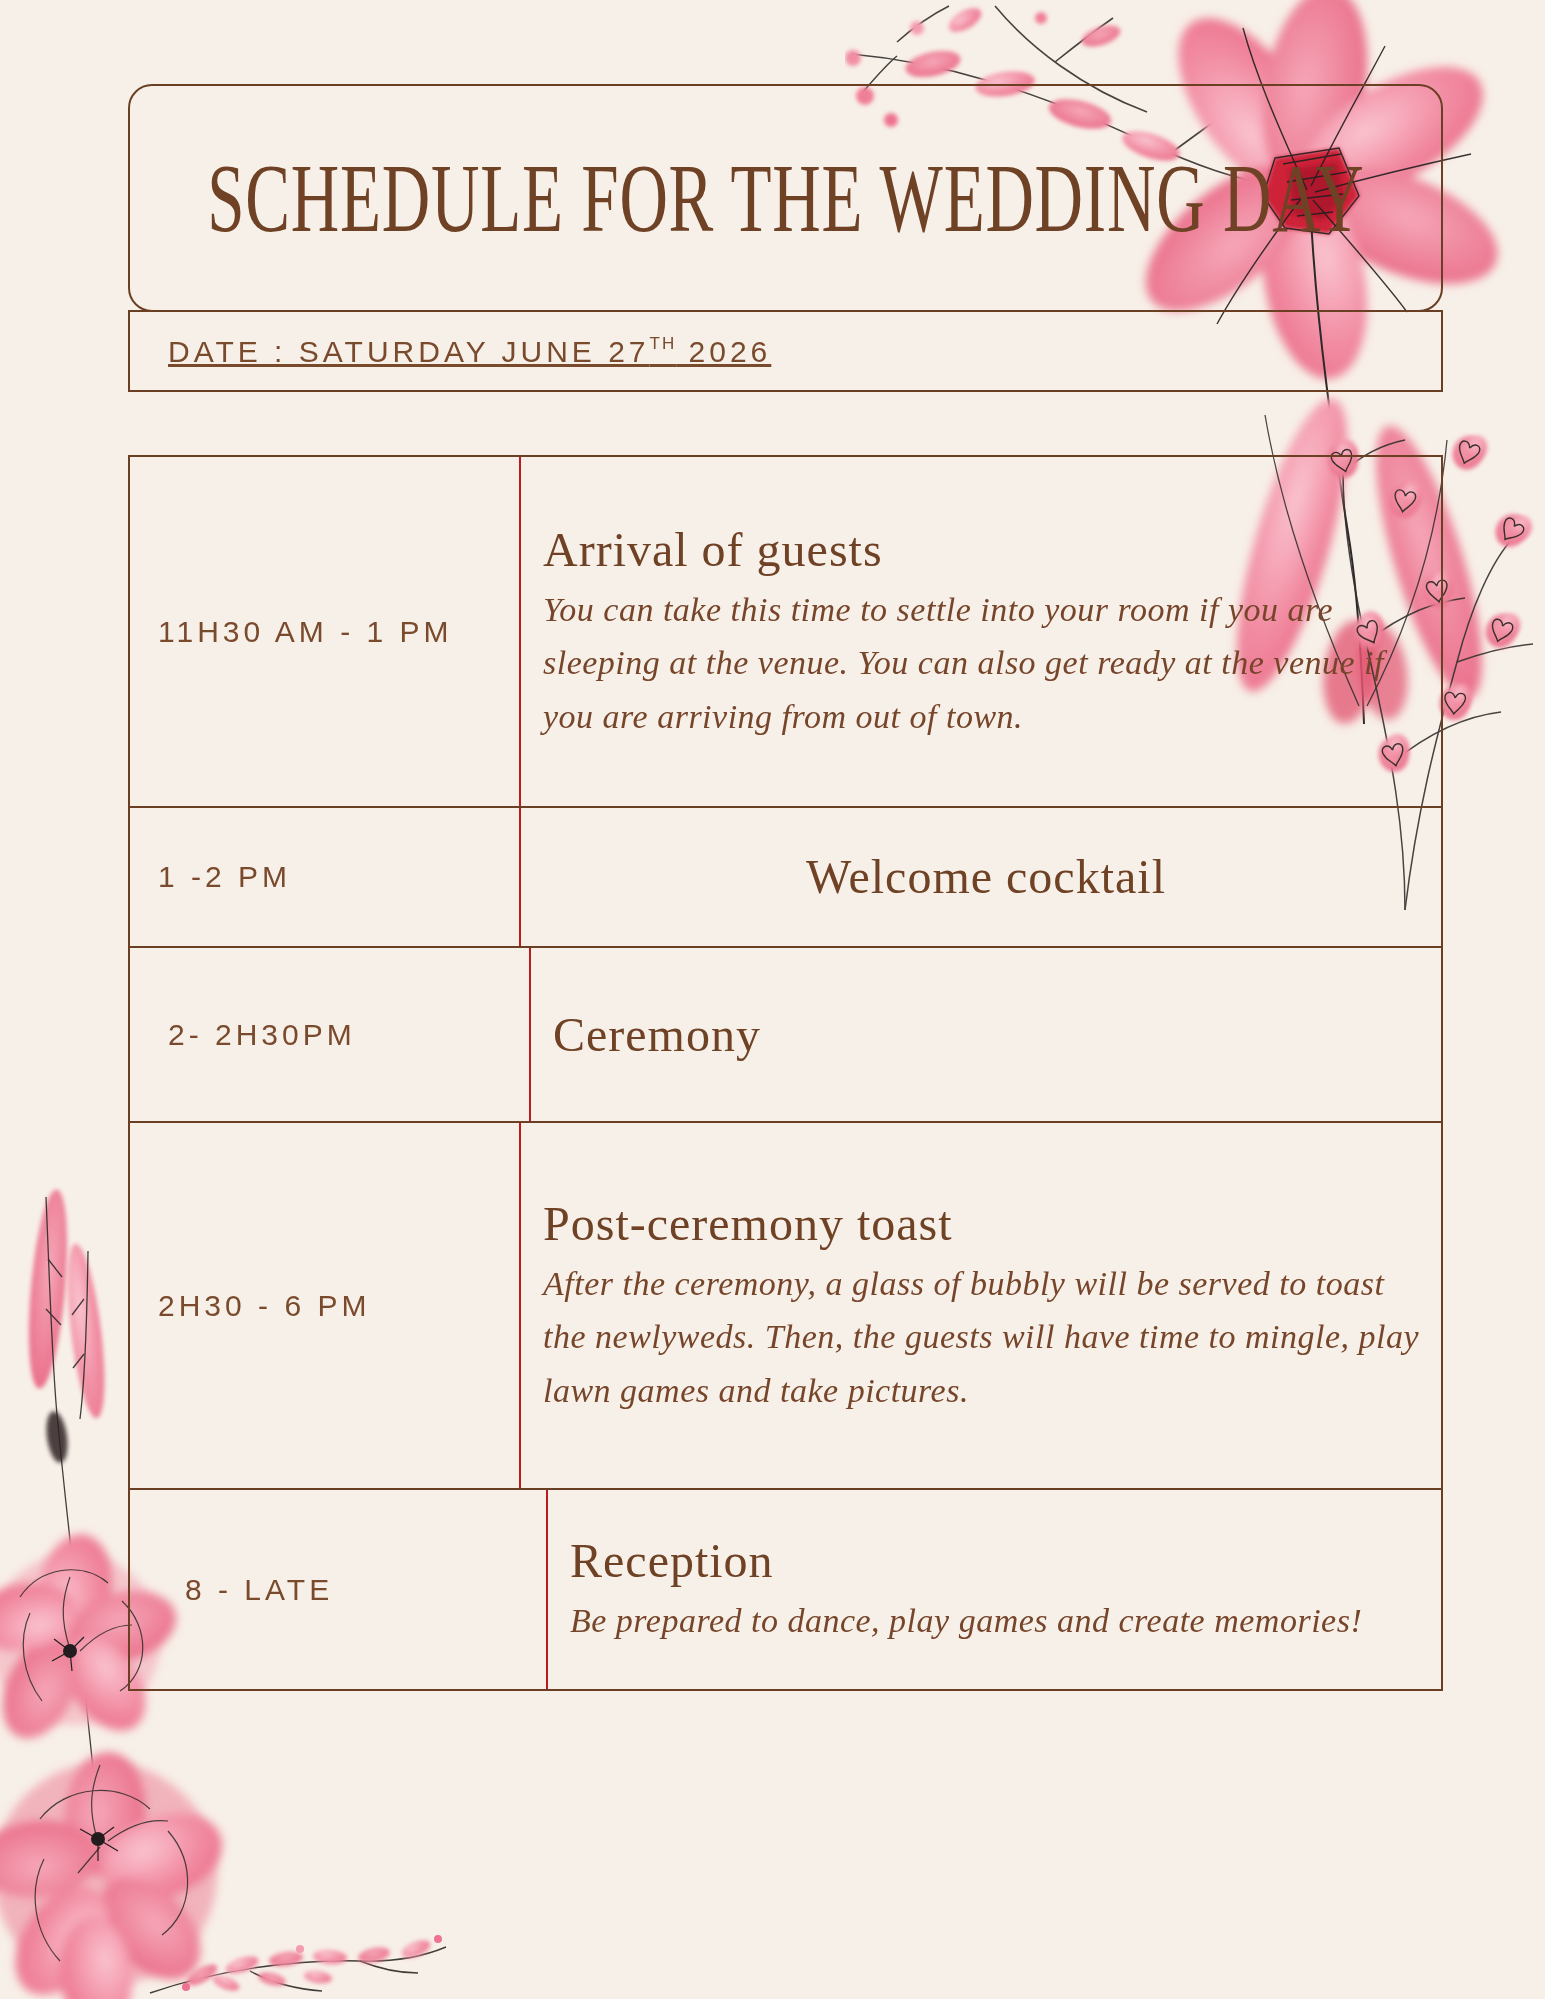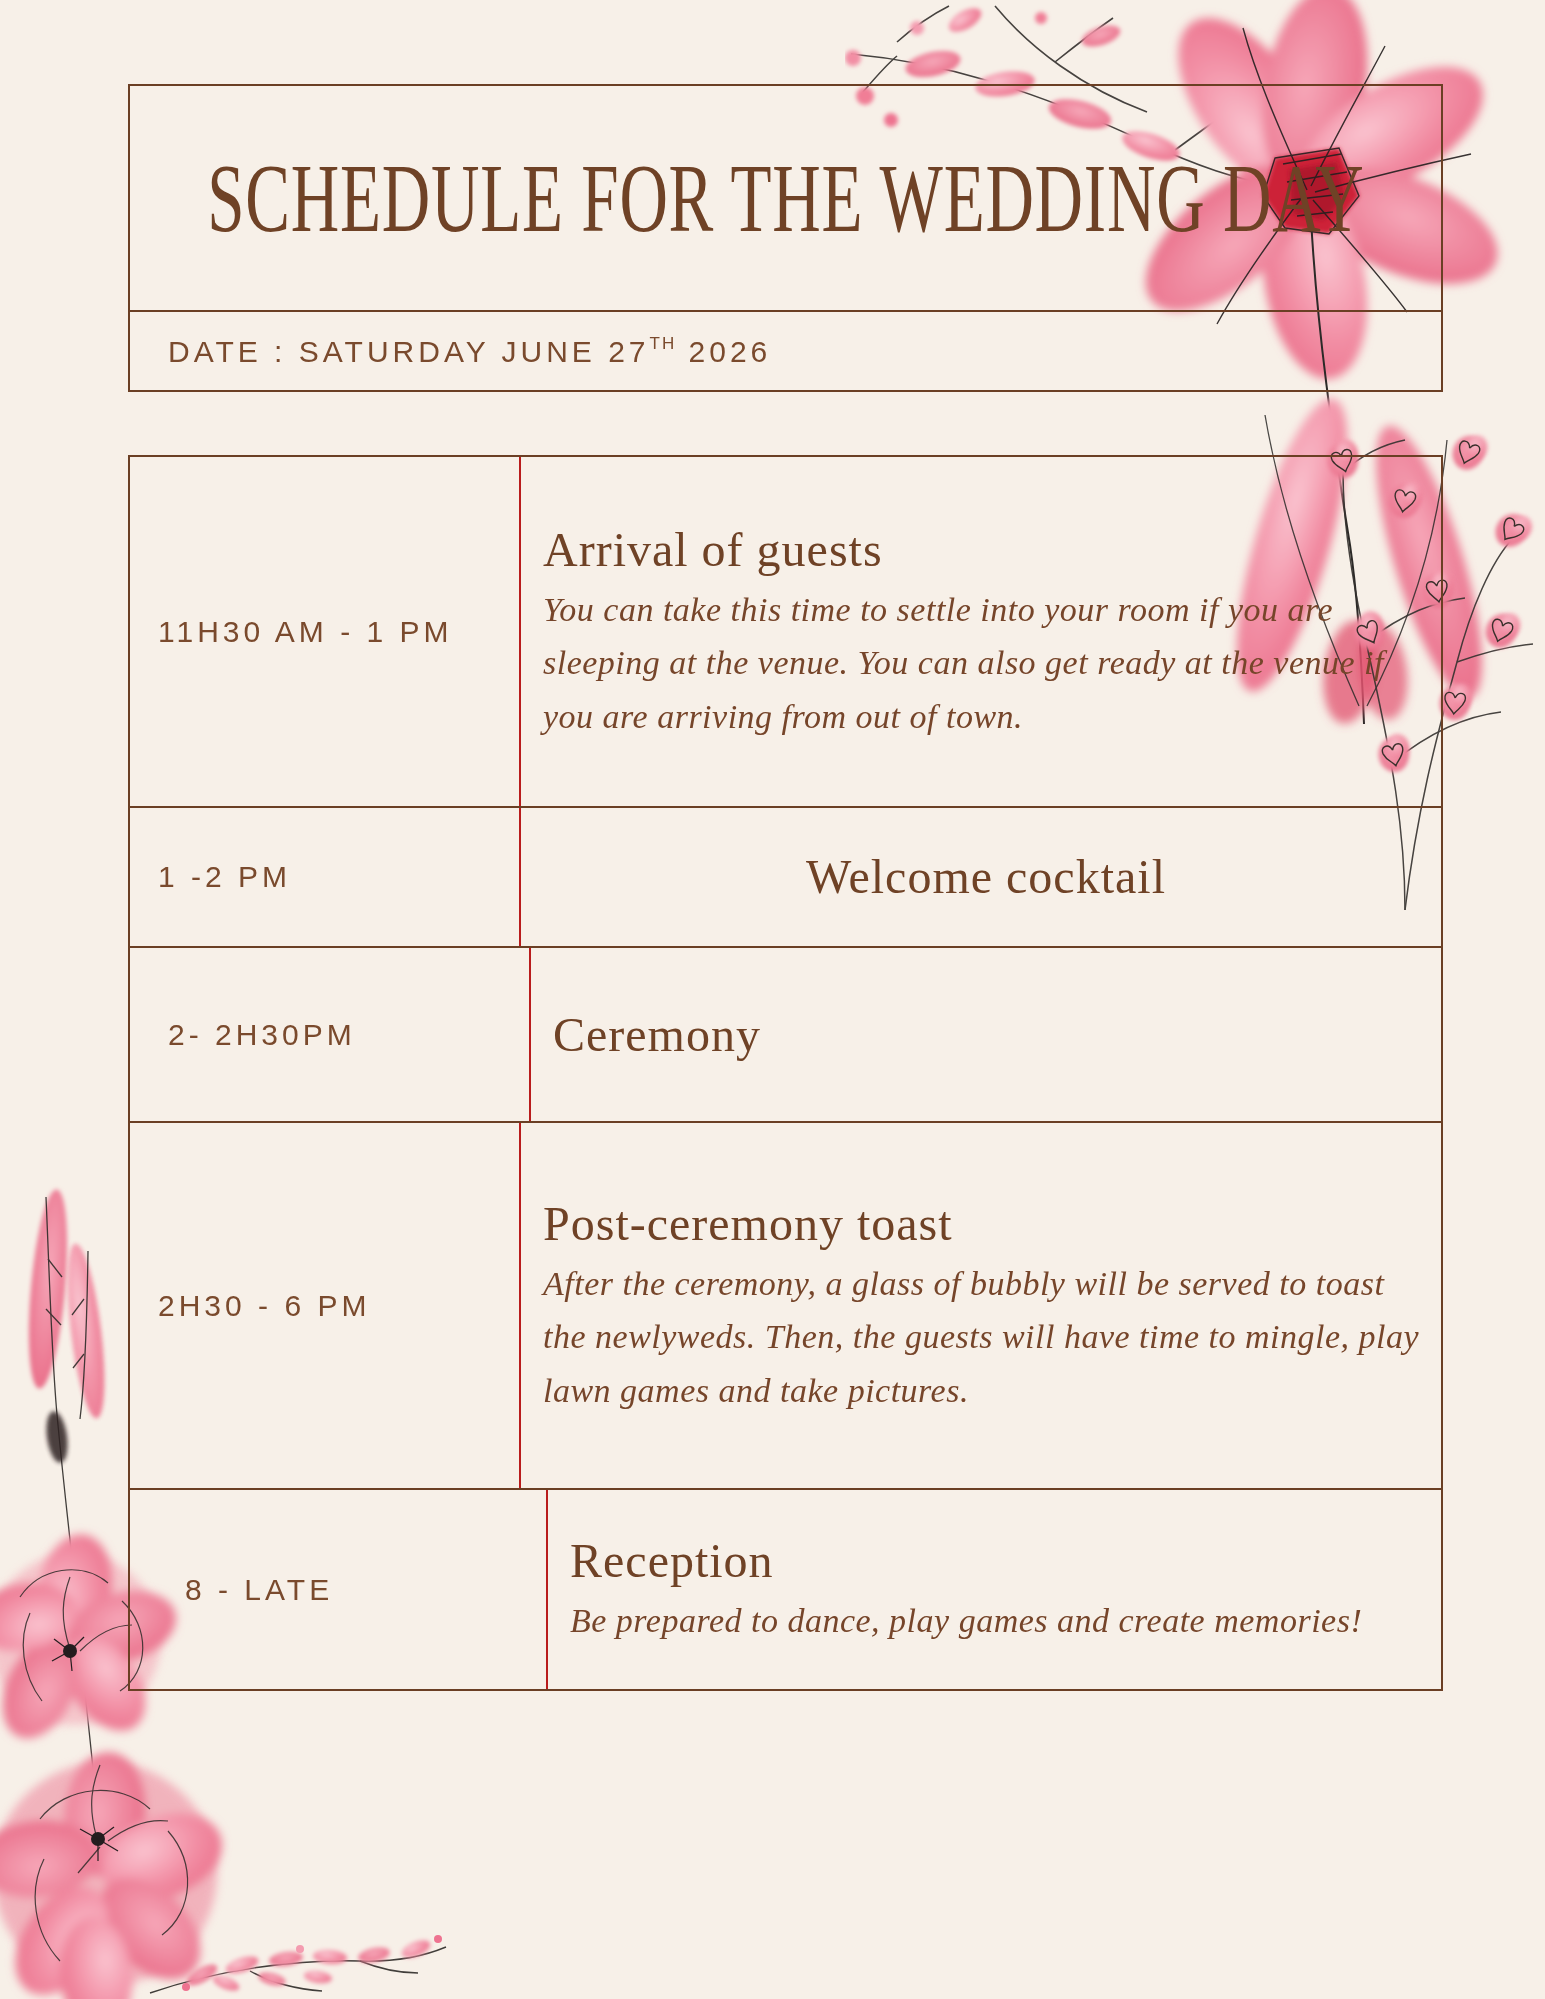--- a/index.html
+++ b/index.html
@@ -6,31 +6,31 @@
   body{
     width:1545px;height:1999px;
     position:relative;overflow:hidden;
     background:#f7f0e8;
     font-family:"Liberation Sans", sans-serif;
     color:#77482c;
   }
   .panel{box-sizing:border-box;border:2px solid #6b3f24;position:absolute;background:transparent;}
 
   
-  .title-box{left:128px;top:84px;width:1315px;height:228px;display:flex;align-items:center;justify-content:center;}
+  .title-box{left:128px;top:84px;width:1315px;height:228px;display:flex;align-items:center;justify-content:center;border-radius:24px;}
   .page-title{
     font-family:"Liberation Serif", serif;
     font-size:86px;color:#6f4226;white-space:nowrap;
     transform:scale(0.78,1.14);transform-origin:center;
     letter-spacing:1px;
   }
 
   
   .date-bar{left:128px;top:310px;width:1315px;height:82px;display:flex;align-items:center;padding-left:38px;}
-  .date-text{font-size:30px;letter-spacing:4px;color:#7a4a2d;white-space:nowrap;}
+  .date-text{font-size:30px;letter-spacing:4px;color:#7a4a2d;white-space:nowrap;text-decoration:underline;}
   .date-text sup{font-size:17px;letter-spacing:2px;vertical-align:13px;}
 
   
   .schedule{left:128px;top:455px;width:1315px;}
   .row{display:flex;border-top:2px solid #6b3f24;}
   .row:first-child{border-top:none;}
   .row-0{height:349px;} .row-1{height:138px;text-align:center;} .row-2{height:173px;padding-left:10px;}
   .row-3{height:365px;} .row-4{height:183px;} .row-5{height:199px;padding-left:27px;}
   .cell-time{
     width:391px;flex:none;box-sizing:border-box;border-right:2px solid #b91c1c;

